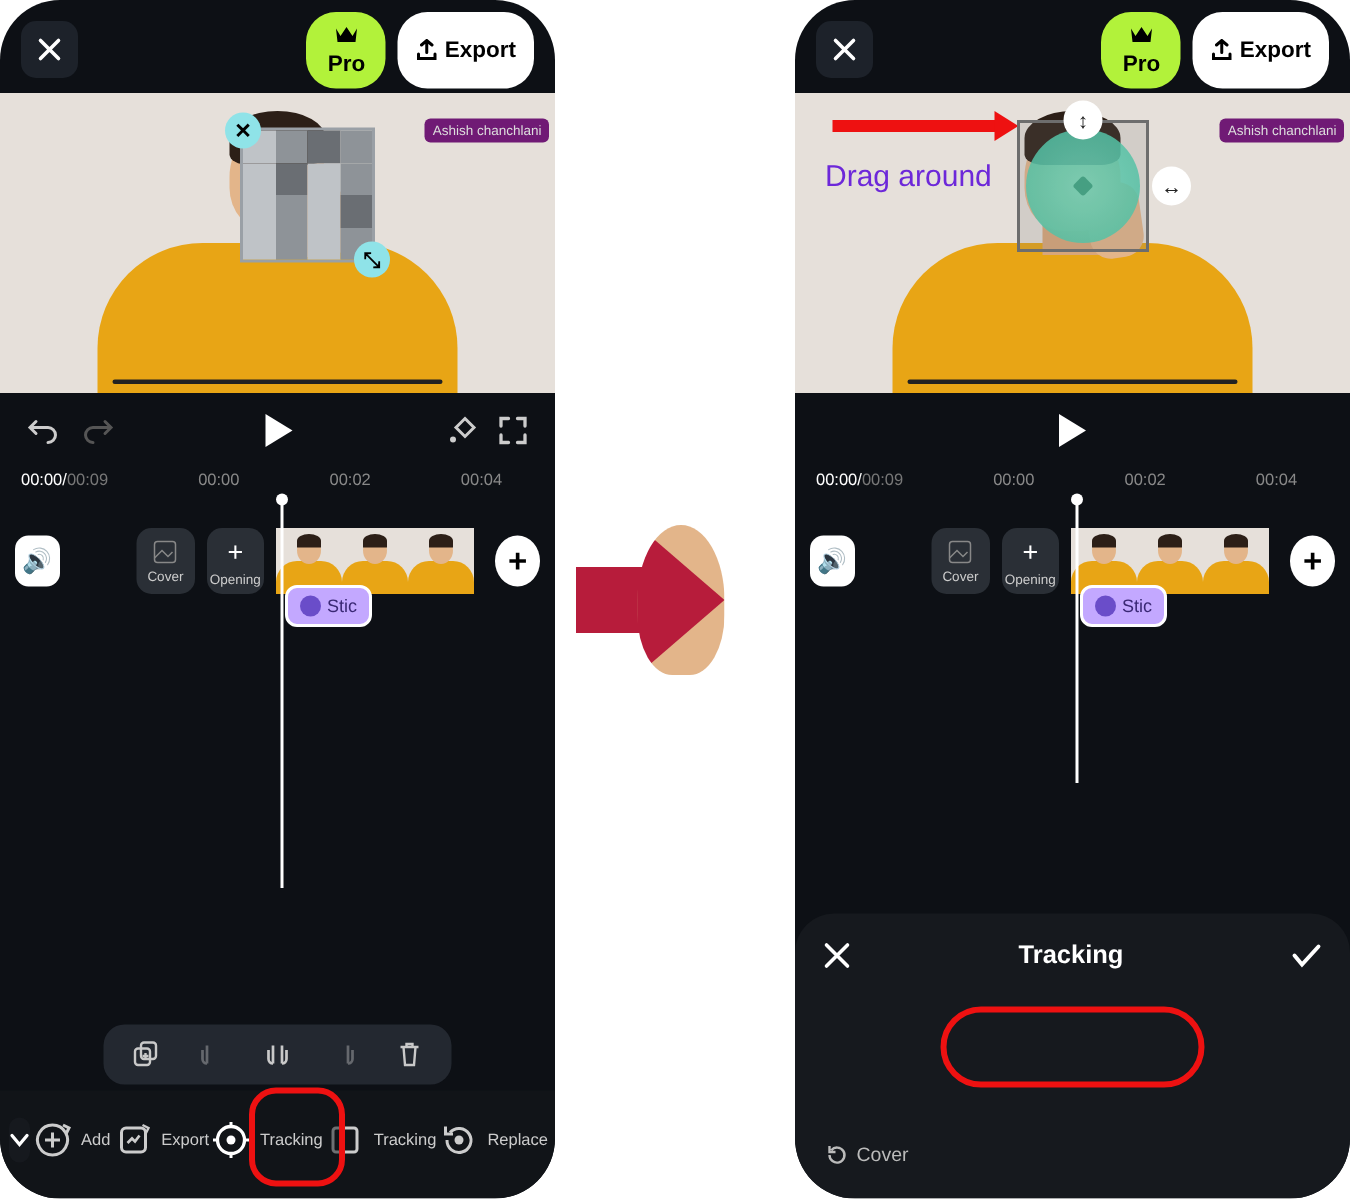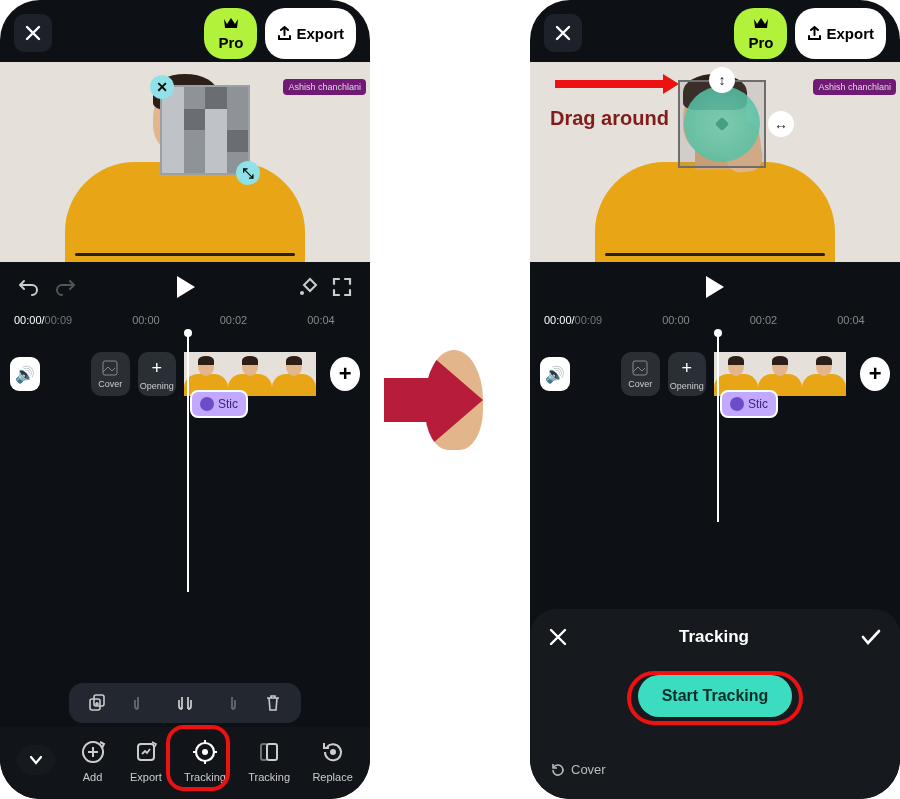--- a/index.html
+++ b/index.html
@@ -23,21 +23,21 @@
   .blur-box div:nth-child(odd){background:#bfc3c7;} .blur-box div:nth-child(even){background:#8e9398;}
   .blur-box div:nth-child(3),.blur-box div:nth-child(6),.blur-box div:nth-child(12){background:#6a6e73;}
   .handle { position:absolute; width:24px; height:24px; border-radius:50%; background:#8fe3e8; display:flex; align-items:center; justify-content:center; color:#000; font-weight:bold; font-size:14px; }
   .h-close{ top:-12px; left:-12px; } .h-scale{ bottom:-12px; right:-12px; }
   .watermark { position:absolute; top:5px; right:4px; background:#701a75; color:#ddd; font-size:9px; padding:3px 5px; border-radius:4px;margin-top:12px; }
   .target-box { position:absolute; top:18px; left:148px; width:88px; height:88px; border:2px solid #6d6d6d; background:rgba(120,120,120,.18); display:flex; align-items:center; justify-content:center; }
   .target-circle { width:76px; height:76px; border-radius:50%; background:radial-gradient(circle,#6fd1b7 0%,#55c2a6 70%,#4ab192 100%); opacity:.85; position:relative; }
   .target-circle::after{content:'';position:absolute;top:50%;left:50%;width:10px;height:10px;background:#2f9e82;border-radius:2px;transform:translate(-50%,-50%) rotate(45deg);}
   .drag-handle { position:absolute; width:26px; height:26px; border-radius:50%; background:#fff; display:flex; align-items:center; justify-content:center; color:#222; font-size:14px; }
   .dh-top { top:-15px; left:50%; transform:translateX(-50%);} .dh-right { right:-30px; top:50%; transform:translateY(-50%);}
-  .drag-label { position:absolute; color:#7f1d1d; font-weight:700; font-size:20px; left:20px; top:45px; }
+  .drag-label { position:absolute; color:#6d28d9; font-weight:400; font-size:20px; left:20px; top:45px; }
   .drag-arrow { position:absolute; left:25px; top:18px; width:110px; height:8px; background:#e11; }
   .drag-arrow::after{content:'';position:absolute;right:-14px;top:-6px;border-left:16px solid #e11;border-top:10px solid transparent;border-bottom:10px solid transparent;}
   .prog-line { position:absolute; bottom:6px; left:50%; transform:translateX(-50%); width:220px; height:3px; background:#222; border-radius:2px;}
   .controls { display:flex; align-items:center; justify-content:space-between; padding:14px 18px; }
   .ctrl-side{display:flex;gap:14px;align-items:center;}
   .icon-btn{color:#ccc;cursor:pointer;display:flex;align-items:center;justify-content:center;}
   .icon-btn.dim{color:#555;}
   .play-icon { width:0;height:0;border-left:18px solid #fff;border-top:11px solid transparent;border-bottom:11px solid transparent;}
   .timecode { display:flex; gap:60px; padding:2px 14px 6px; font-size:11px; color:#888; justify-content:flex-start; }
   .timecode span:first-child{color:#fff;}
@@ -50,21 +50,21 @@
   .thumb .mini-hair{position:absolute;top:4px;left:50%;transform:translateX(-50%);width:16px;height:9px;background:#2c1f17;border-radius:50% 50% 0 0;}
   .thumb .mini-body{position:absolute;bottom:0;left:0;right:0;height:22px;background:#e8a515;border-radius:14px 14px 0 0;}
   .add-thumb{width:34px;height:34px;border-radius:50%;background:#fff;color:#000;font-size:22px;display:flex;align-items:center;justify-content:center;margin-left:6px;font-weight:bold;}
   .playhead{position:absolute;top:0;left:187px;width:2px;height:260px;background:#fff;z-index:5;}
   .playhead::before{content:'';position:absolute;top:-3px;left:-3px;width:8px;height:8px;background:#fff;border-radius:50%;}
   .sticker-chip{ position:absolute; top:58px; left:190px; background:#c3a8ff; color:#3a2874; border-radius:8px; padding:5px 8px; font-size:12px; display:flex;align-items:center;gap:4px; border:2px solid #fff;}
   .sticker-chip .dot{width:14px;height:14px;border-radius:50%;background:#6a4dc9;}
   .tool-row{position:absolute;bottom:76px;left:50%;transform:translateX(-50%);display:flex;gap:24px;background:#232830;padding:10px 18px;border-radius:14px;}
   .tool-row .ticon{color:#c9c9c9;font-size:19px;}
   .bottom-bar{position:absolute;bottom:0;left:0;right:0;height:72px;display:flex;align-items:center;justify-content:space-around;padding:4px 6px 10px;background:#111418;}
-  .bb-item{display:flex;flex-direction:column;align-items:center;gap:4px;font-size:11px;color:#ccc;cursor:pointer;}
+  .bb-item{display:flex;flex-direction:row;align-items:center;gap:4px;font-size:11px;color:#ccc;cursor:pointer;}
   .bb-icon-wrap{width:30px;height:30px;display:flex;align-items:center;justify-content:center;}
   .collapse-chip{width:38px;height:30px;border-radius:16px;background:#16191e;display:flex;align-items:center;justify-content:center;}
   .red-ring{position:absolute;border:4px solid #e11;border-radius:18px;pointer-events:none;}
   .tracking-panel{position:absolute;bottom:0;left:0;right:0;height:190px;background:#16191e;border-radius:26px 26px 0 0;padding:18px;}
   .tp-head{display:flex;align-items:center;justify-content:space-between;color:#fff;}
   .tp-head .ttl{font-size:17px;font-weight:600;}
   .start-btn{display:block;margin:28px auto 0;background:#3cdcc0;color:#0a2e27;font-weight:700;font-size:16px;padding:12px 24px;border-radius:26px;border:none;cursor:pointer;}
   .reset-row{position:absolute;bottom:22px;left:20px;color:#bbb;font-size:13px;display:flex;align-items:center;gap:6px;}
   .big-arrow{position:absolute;left:384px;top:350px;width:130px;height:100px;}
   .big-arrow .shaft{position:absolute;top:28px;left:0;width:74px;height:44px;background:#b71c3b;}
@@ -406,21 +406,20 @@
             <path d="M3 3 L17 17 M17 3 L3 17" stroke="#fff" stroke-width="2.4" stroke-linecap="round"></path>
           </svg>
         </span>
       <span class="ttl">Tracking</span>
       <span>
           <svg width="22" height="18" viewBox="0 0 22 18">
             <path d="M3 9 L8 15 L19 3" stroke="#fff" stroke-width="2.6" fill="none" stroke-linecap="round"></path>
           </svg>
         </span>
     </div>
-    <button class="start-btn">Start Tracking</button>
     <div class="reset-row">
       <svg width="15" height="15" viewBox="0 0 15 15">
           <path d="M3 8a5 5 0 1 0 1.2-3.2M3 2v4h4" stroke="#bbb" stroke-width="1.6" fill="none"></path>
         </svg>
       <span>Cover</span>
     </div>
     <div class="red-ring" style="bottom:74px;left:50%;transform:translateX(-50%);width:176px;height:54px;border-radius:28px;"></div>
   </div>
 </div>
 

